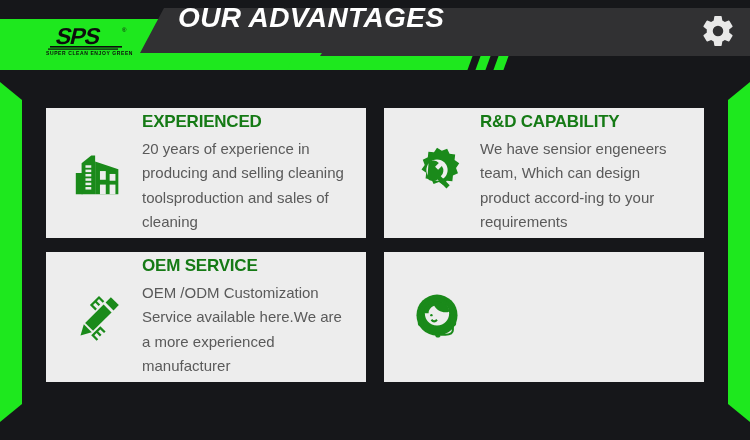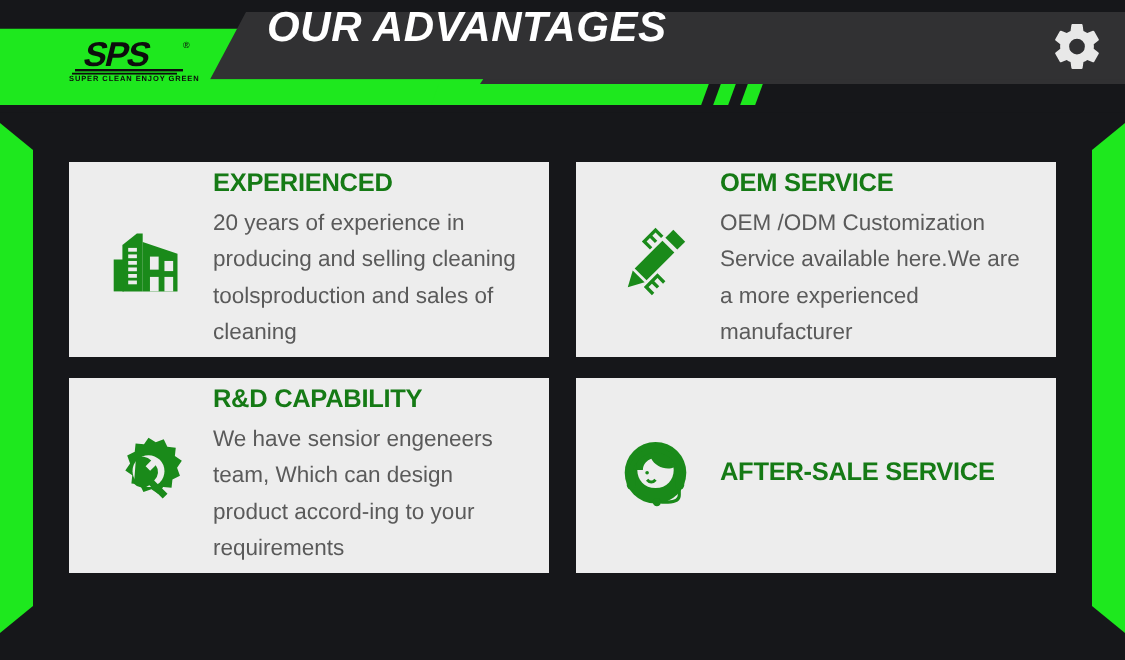--- a/index.html
+++ b/index.html
@@ -175,66 +175,65 @@
       </svg>
     </div>
     <div class="card-body">
       <div class="card-title">EXPERIENCED</div>
       <div class="card-desc">20 years of experience in producing and selling cleaning toolsproduction and sales of cleaning</div>
     </div>
   </div>
 
   <div class="card">
     <div class="card-icon">
+      <svg viewBox="0 0 60 60" width="58" height="58">
+        <path fill="#1a8a1a" d="M30 4 l5 3 l5.5 -2 l2.5 5.2 l5.8 0.6 l-0.6 5.8 l4.8 3.3 l-3.3 4.8 l2 5.5 l-5.2 2.5 l-0.6 5.8 l-5.8 -0.6 l-3.3 4.8 l-4.8 -3.3 l-5.5 2 l-2.5 -5.2 l-5.8 -0.6 l0.6 -5.8 l-4.8 -3.3 l3.3 -4.8 l-2 -5.5 l5.2 -2.5 l0.6 -5.8 l5.8 0.6 z"></path>
+        <circle cx="30" cy="27" r="11" fill="#ededed"></circle>
+        <path fill="#1a8a1a" d="M24.5 20.5 a8.5 8.5 0 0 1 11.5 1.2 l-4.2 4.2 l3.4 3.4 l4.2 -4.2 a8.5 8.5 0 0 1 -1.2 11.5 l10 10 l-3.6 3.6 l-10 -10 a8.5 8.5 0 0 1 -11.5 -1.2 z" transform="translate(-4,-3) scale(0.92) translate(3,3)"></path>
+        <circle cx="44" cy="46" r="2.2" fill="#ededed"></circle>
+      </svg>
+    </div>
+    <div class="card-body">
+      <div class="card-title">R&amp;D CAPABILITY</div>
+      <div class="card-desc">We have sensior engeneers team, Which can design product accord-ing to your requirements</div>
+    </div>
+  </div>
+
+  <div class="card">
+    <div class="card-icon">
       <svg viewBox="0 0 60 60" width="56" height="56">
         <g fill="#1a8a1a" transform="rotate(45 30 30)">
           <polygon points="24,6 36,6 36,14 24,14"></polygon>
           <rect x="24" y="17" width="12" height="28"></rect>
           <polygon points="24,47 36,47 30,58"></polygon>
         </g>
         <g fill="#1a8a1a" transform="rotate(45 30 30)">
           <path d="M14 14 h8 v2.4 h-5.6 v3.2 h5 v2.4 h-5 v3.4 h5.8 v2.4 h-8.2 z"></path>
           <path d="M38 36 h8 v2.4 h-5.6 v3.2 h5 v2.4 h-5 v3.4 h5.8 v2.4 h-8.2 z"></path>
         </g>
       </svg>
     </div>
     <div class="card-body">
       <div class="card-title">OEM SERVICE</div>
       <div class="card-desc">OEM /ODM Customization Service available here.We are a more experienced manufacturer</div>
-    </div>
-  </div>
-
-  <div class="card">
-    <div class="card-icon">
-      <svg viewBox="0 0 60 60" width="58" height="58">
-        <path fill="#1a8a1a" d="M30 4 l5 3 l5.5 -2 l2.5 5.2 l5.8 0.6 l-0.6 5.8 l4.8 3.3 l-3.3 4.8 l2 5.5 l-5.2 2.5 l-0.6 5.8 l-5.8 -0.6 l-3.3 4.8 l-4.8 -3.3 l-5.5 2 l-2.5 -5.2 l-5.8 -0.6 l0.6 -5.8 l-4.8 -3.3 l3.3 -4.8 l-2 -5.5 l5.2 -2.5 l0.6 -5.8 l5.8 0.6 z"></path>
-        <circle cx="30" cy="27" r="11" fill="#ededed"></circle>
-        <path fill="#1a8a1a" d="M24.5 20.5 a8.5 8.5 0 0 1 11.5 1.2 l-4.2 4.2 l3.4 3.4 l4.2 -4.2 a8.5 8.5 0 0 1 -1.2 11.5 l10 10 l-3.6 3.6 l-10 -10 a8.5 8.5 0 0 1 -11.5 -1.2 z" transform="translate(-4,-3) scale(0.92) translate(3,3)"></path>
-        <circle cx="44" cy="46" r="2.2" fill="#ededed"></circle>
-      </svg>
-    </div>
-    <div class="card-body">
-      <div class="card-title">R&amp;D CAPABILITY</div>
-      <div class="card-desc">We have sensior engeneers team, Which can design product accord-ing to your requirements</div>
     </div>
   </div>
 
   <div class="card">
     <div class="card-icon">
       <svg viewBox="0 0 60 60" width="56" height="56">
         <circle cx="30" cy="28" r="22" fill="#1a8a1a"></circle>
         <path fill="#ededed" d="M30 14 c-8 0 -13 5 -13 12 c0 7 5 13 13 13 c8 0 13 -6 13 -13 c0 -7 -5 -12 -13 -12 z"></path>
         <path fill="#1a8a1a" d="M30 13 c-9 0 -14 5.5 -14 13 h5 c0 -4 3 -7 6 -8 c2 4 7 7 12 7 c1.6 0 3 -0.3 4.4 -0.9 c-0.8 -6.6 -5.6 -11.1 -13.4 -11.1 z"></path>
         <path fill="none" stroke="#1a8a1a" stroke-width="2.2" d="M24 33 q3 3.4 6 0"></path>
         <circle cx="24" cy="28" r="1.3" fill="#1a8a1a"></circle>
         <path fill="none" stroke="#1a8a1a" stroke-width="3.4" stroke-linecap="round" d="M12 30 a18 18 0 0 1 36 0"></path>
         <rect x="9.5" y="27" width="6.5" height="13" rx="3" fill="#1a8a1a"></rect>
         <rect x="44" y="27" width="6.5" height="13" rx="3" fill="#1a8a1a"></rect>
         <path fill="none" stroke="#1a8a1a" stroke-width="2.2" d="M47 40 v4 q0 5 -8 5 h-5"></path>
         <circle cx="31" cy="49" r="3" fill="#1a8a1a"></circle>
       </svg>
     </div>
     <div class="card-body">
-      <div class="card-title">AFTER-SALE SERVICE</div>
     </div>
   </div>
 
 </div>
 
 </body></html>

